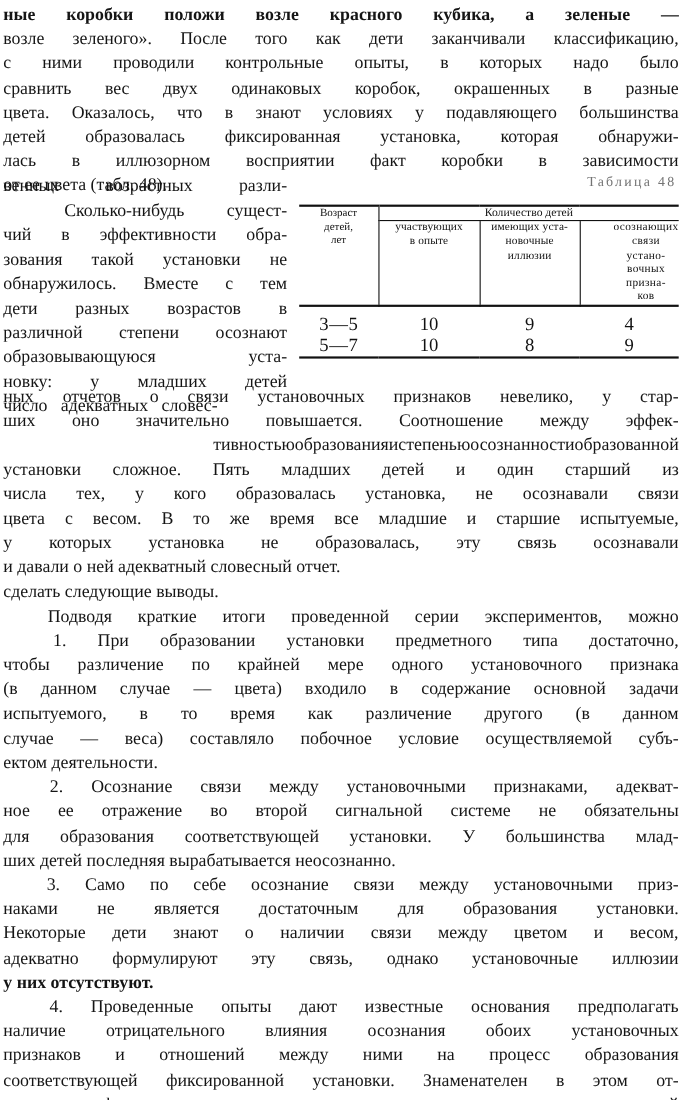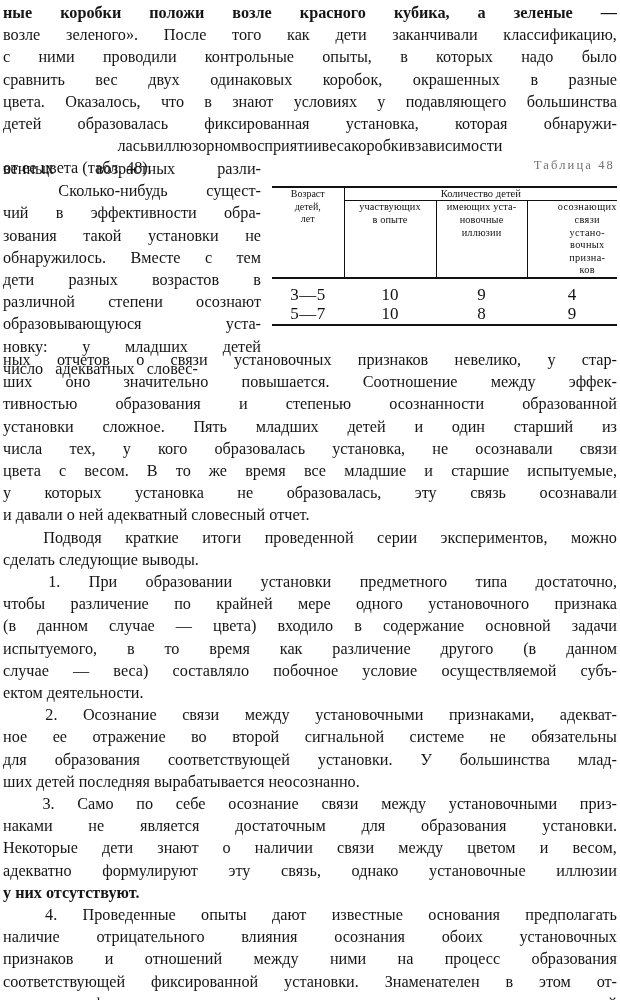--- a/index.html
+++ b/index.html
@@ -215,26 +215,26 @@
           <span>большинства</span>
         </span>
         <span class="ln j" style="width: 614px;">
           <span>детей</span>
           <span>образовалась</span>
           <span>фиксированная</span>
           <span>установка,</span>
           <span>которая</span>
           <span>обнаружи-</span>
         </span>
-        <span class="ln j" style="width: 614px; justify-content: center;">
+        <span class="ln j" style="width: 614px;">
           <span>лась</span>
           <span>в</span>
           <span>иллюзорном</span>
           <span>восприятии</span>
-          <span>веса</span>
+          <span>факт</span>
           <span>коробки</span>
           <span>в</span>
           <span>зависимости</span>
         </span>
         <span class="ln" style="white-space: pre;">от ее цвета (табл. 48).</span>
       </p>
   </div>
 
   <div id="wrap-region">
 
@@ -364,21 +364,21 @@
         </span>
         <span class="ln j" style="width: 614px;">
           <span>ших</span>
           <span>оно</span>
           <span>значительно</span>
           <span>повышается.</span>
           <span>Соотношение</span>
           <span>между</span>
           <span>эффек-</span>
         </span>
-        <span class="ln j" style="width: 614px;">
+        <span class="ln j" style="width: 614px; justify-content: flex-end;">
           <span>тивностью</span>
           <span>образования</span>
           <span>и</span>
           <span>степенью</span>
           <span>осознанности</span>
           <span>образованной</span>
         </span>
         <span class="ln j" style="width: 614px;">
           <span>установки</span>
           <span>сложное.</span>
@@ -421,31 +421,31 @@
           <span>установка</span>
           <span>не</span>
           <span>образовалась,</span>
           <span>эту</span>
           <span>связь</span>
           <span>осознавали</span>
         </span>
         <span class="ln" style="white-space: pre;">и давали о ней адекватный словесный отчет.</span>
       </p>
       <p class="para">
+        <span class="ln" style="white-space: pre;">сделать следующие выводы.</span>
         <span class="ln j" style="width: 614px;">
           <span style="display: inline-block; width: 16.8px;"></span>
           <span>Подводя</span>
           <span>краткие</span>
           <span>итоги</span>
           <span>проведенной</span>
           <span>серии</span>
           <span>экспериментов,</span>
           <span>можно</span>
         </span>
-        <span class="ln" style="white-space: pre;">сделать следующие выводы.</span>
       </p>
       <p class="para">
         <span class="ln j" style="width: 614px;">
           <span style="display: inline-block; width: 16.8px;"></span>
           <span>1.</span>
           <span>При</span>
           <span>образовании</span>
           <span>установки</span>
           <span>предметного</span>
           <span>типа</span>

